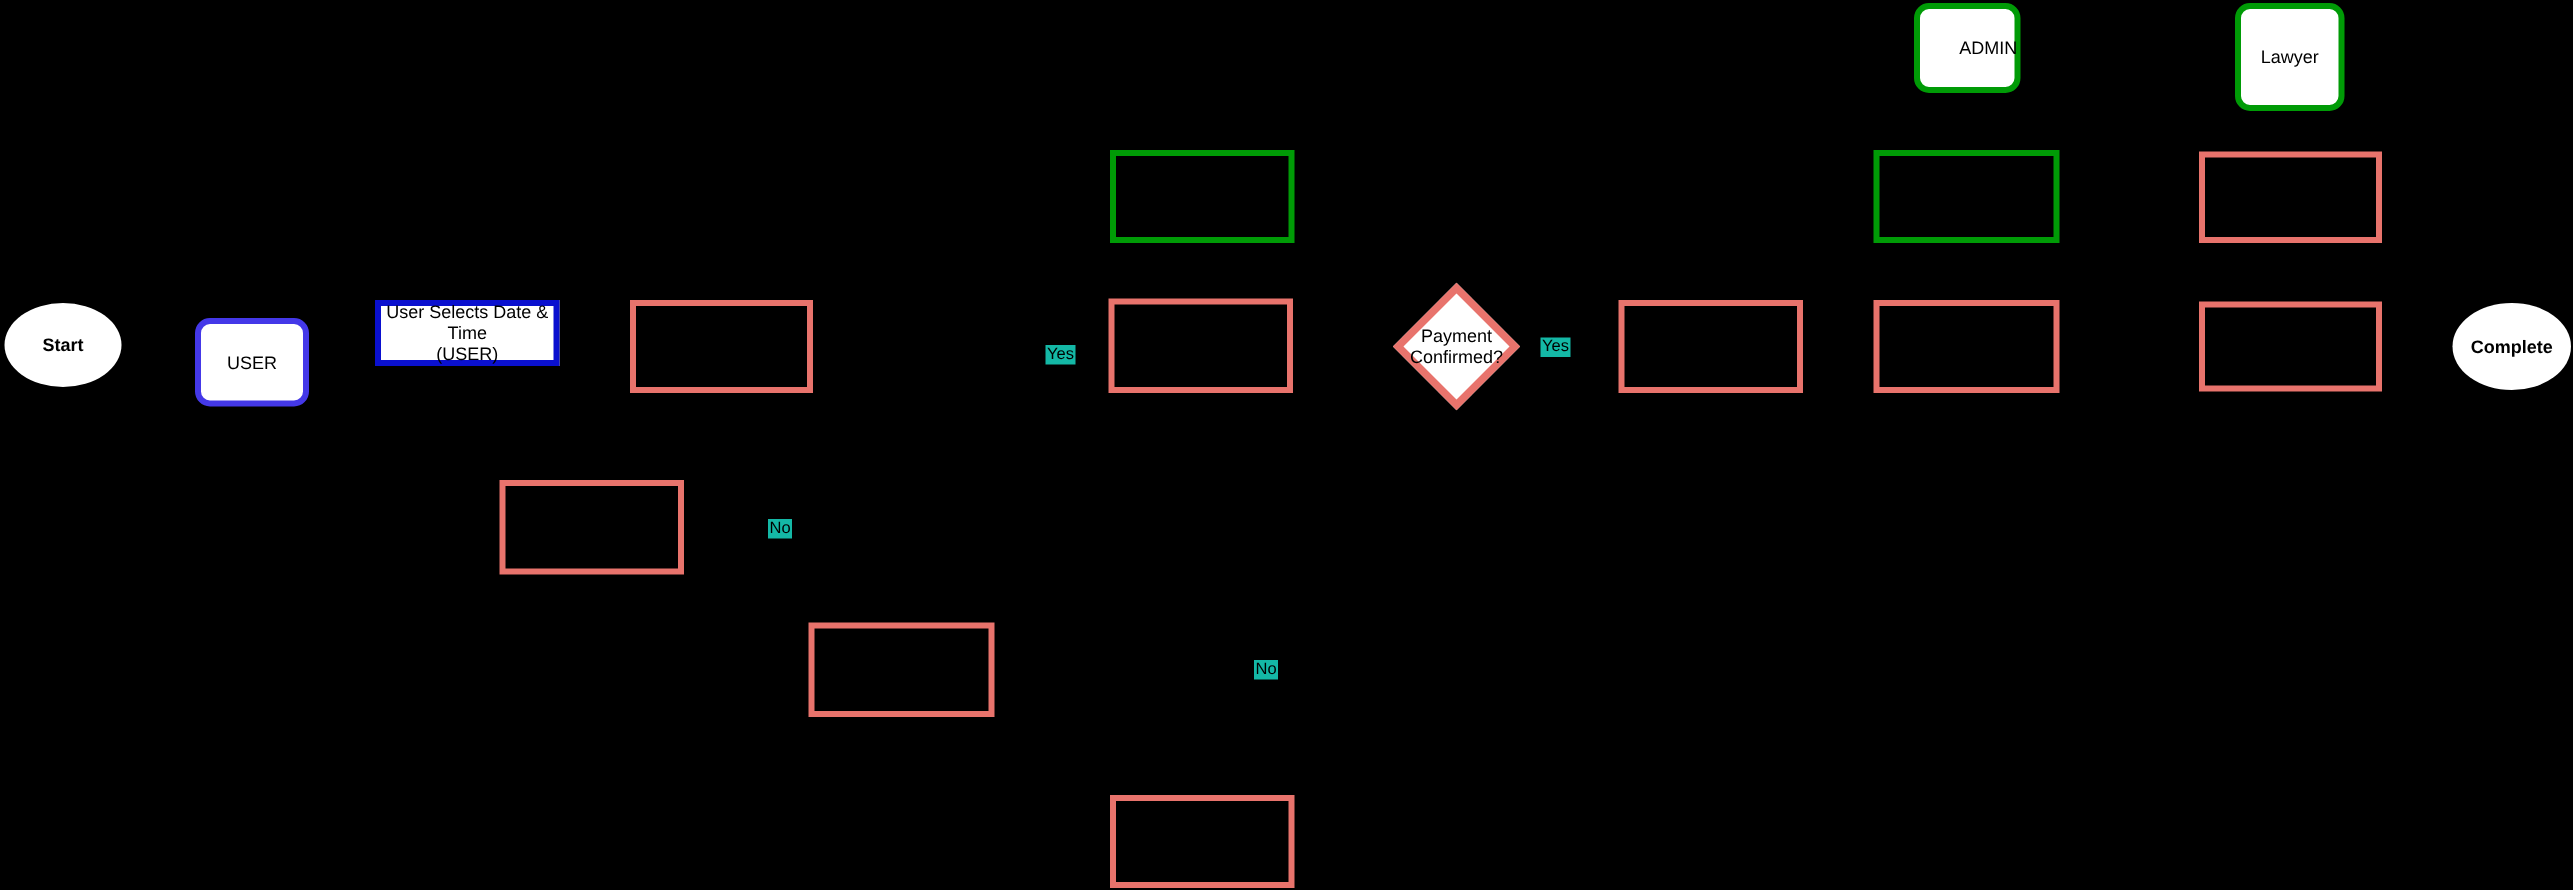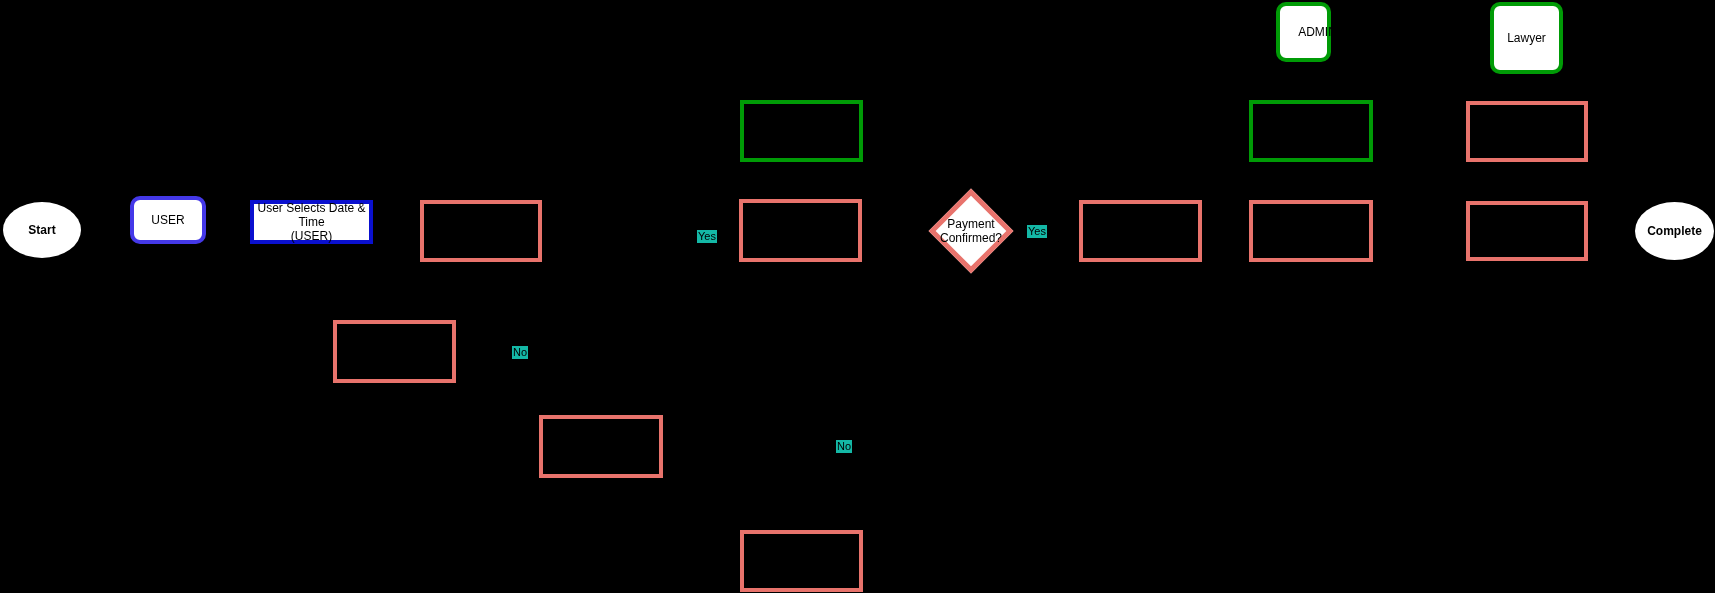--- a/index.html
+++ b/index.html
@@ -42,21 +42,21 @@
     font-size:11px;line-height:13px;padding:0 1px;
   }
 </style>
 </head>
 <body style="background: rgb(0, 0, 0);">
 
 <div class="canvas">
 
   <div class="node ellipse" style="left:3px;top:202px;width:78px;height:56px;">Start</div>
 
-  <div class="node rounded rounded-blue" style="left:130px;top:196px;width:76px;height:48px;">USER</div>
+  <div class="node rounded rounded-blue" style="left:130px;top:212px;width:76px;height:59px;">USER</div>
 
   <div class="node proc-blue" style="left:250px;top:200px;width:123px;height:44px;">User Selects Date &amp;
 Time
 (USER)</div>
 
   <div class="node rect-salmon" style="left:420px;top:200px;width:122px;height:62px;"></div>
 
 
   <div class="chip" style="left:697px;top:230px;">Yes</div>
 
@@ -67,21 +67,21 @@
   <div class="diamond-box" style="left:928px;top:188px;width:86px;height:86px;">
     <div class="diamond-shape" style="width:60px;height:60px;"></div>
     <div class="diamond-label">Payment
 Confirmed?</div>
   </div>
 
   <div class="chip" style="left:1027px;top:225px;">Yes</div>
 
   <div class="node rect-salmon" style="left:1079px;top:200px;width:123px;height:62px;"></div>
 
-  <div class="node rounded rounded-green" style="left:1276px;top:2px;width:55px;height:60px;padding-left:28px;">ADMIN</div>
+  <div class="node rounded rounded-green" style="left:1276px;top:2px;width:71px;height:60px;padding-left:28px;">ADMIN</div>
 
   <div class="node rect-green" style="left:1249px;top:100px;width:124px;height:62px;"></div>
 
   <div class="node rect-salmon" style="left:1249px;top:200px;width:124px;height:62px;"></div>
 
   <div class="node rounded rounded-green" style="left:1490px;top:2px;width:73px;height:72px;">Lawyer</div>
 
   <div class="node rect-salmon" style="left:1466px;top:101px;width:122px;height:61px;"></div>
 
   <div class="node rect-salmon" style="left:1466px;top:201px;width:122px;height:60px;"></div>

